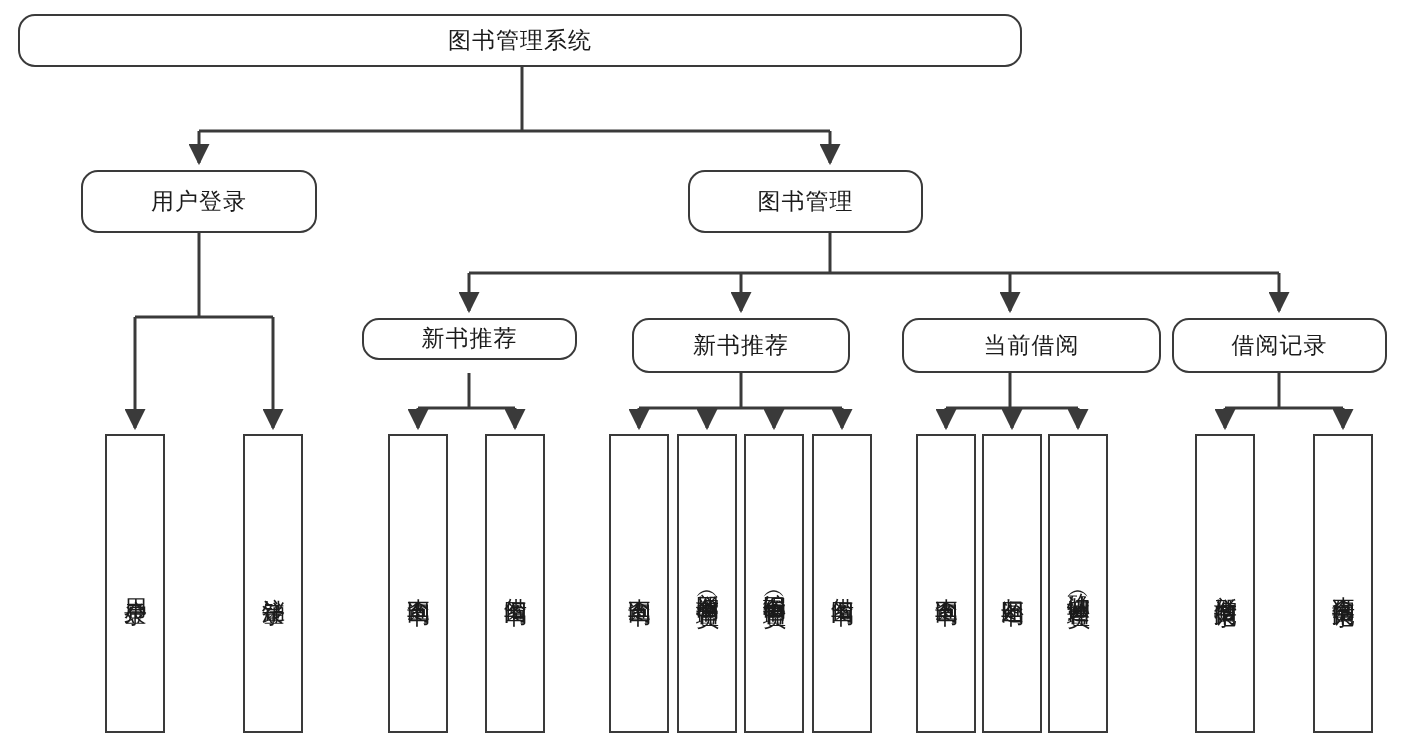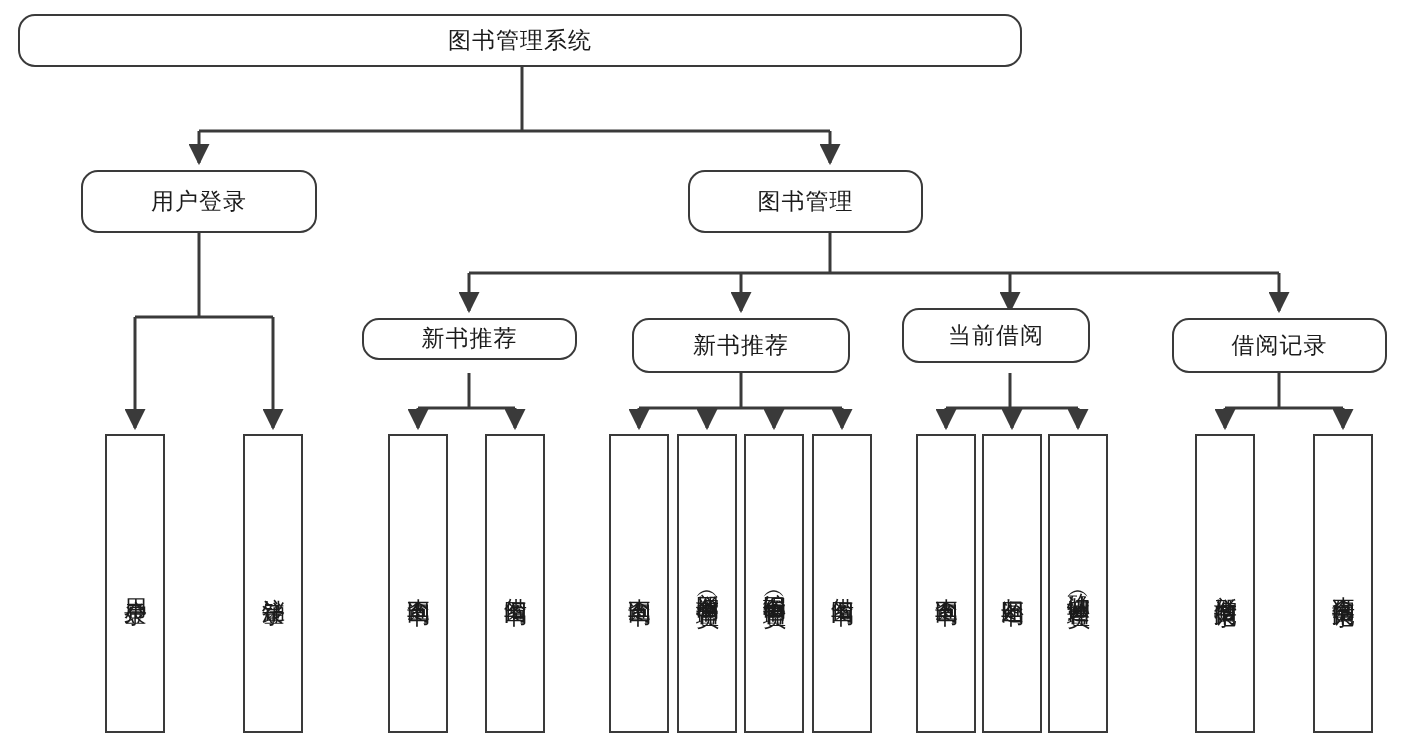--- a/index.html
+++ b/index.html
@@ -129,21 +129,21 @@
       </div>
       <div class="node horiz" style="left: 688px; top: 170px; width: 235px; height: 63px; align-items: center;">
         <span>图书管理</span>
       </div>
       <div class="node horiz" style="left: 362px; top: 318px; width: 215px; height: 42px;">
         <span>新书推荐</span>
       </div>
       <div class="node horiz" style="left: 632px; top: 318px; width: 218px; height: 55px;">
         <span>新书推荐</span>
       </div>
-      <div class="node horiz" style="left: 902px; top: 308px; width: 188px; height: 55px;">
+      <div class="node horiz" style="left: 902px; top: 318px; width: 259px; height: 55px;">
         <span>当前借阅</span>
       </div>
       <div class="node horiz" style="left: 1172px; top: 318px; width: 215px; height: 55px;">
         <span>借阅记录</span>
       </div>
       <div class="node vert" style="left: 105px; top: 434px; width: 60px; height: 299px;">
         <span>用户登录</span>
       </div>
       <div class="node vert" style="left: 243px; top: 434px; width: 60px; height: 299px;">
         <span>注销登录</span>

